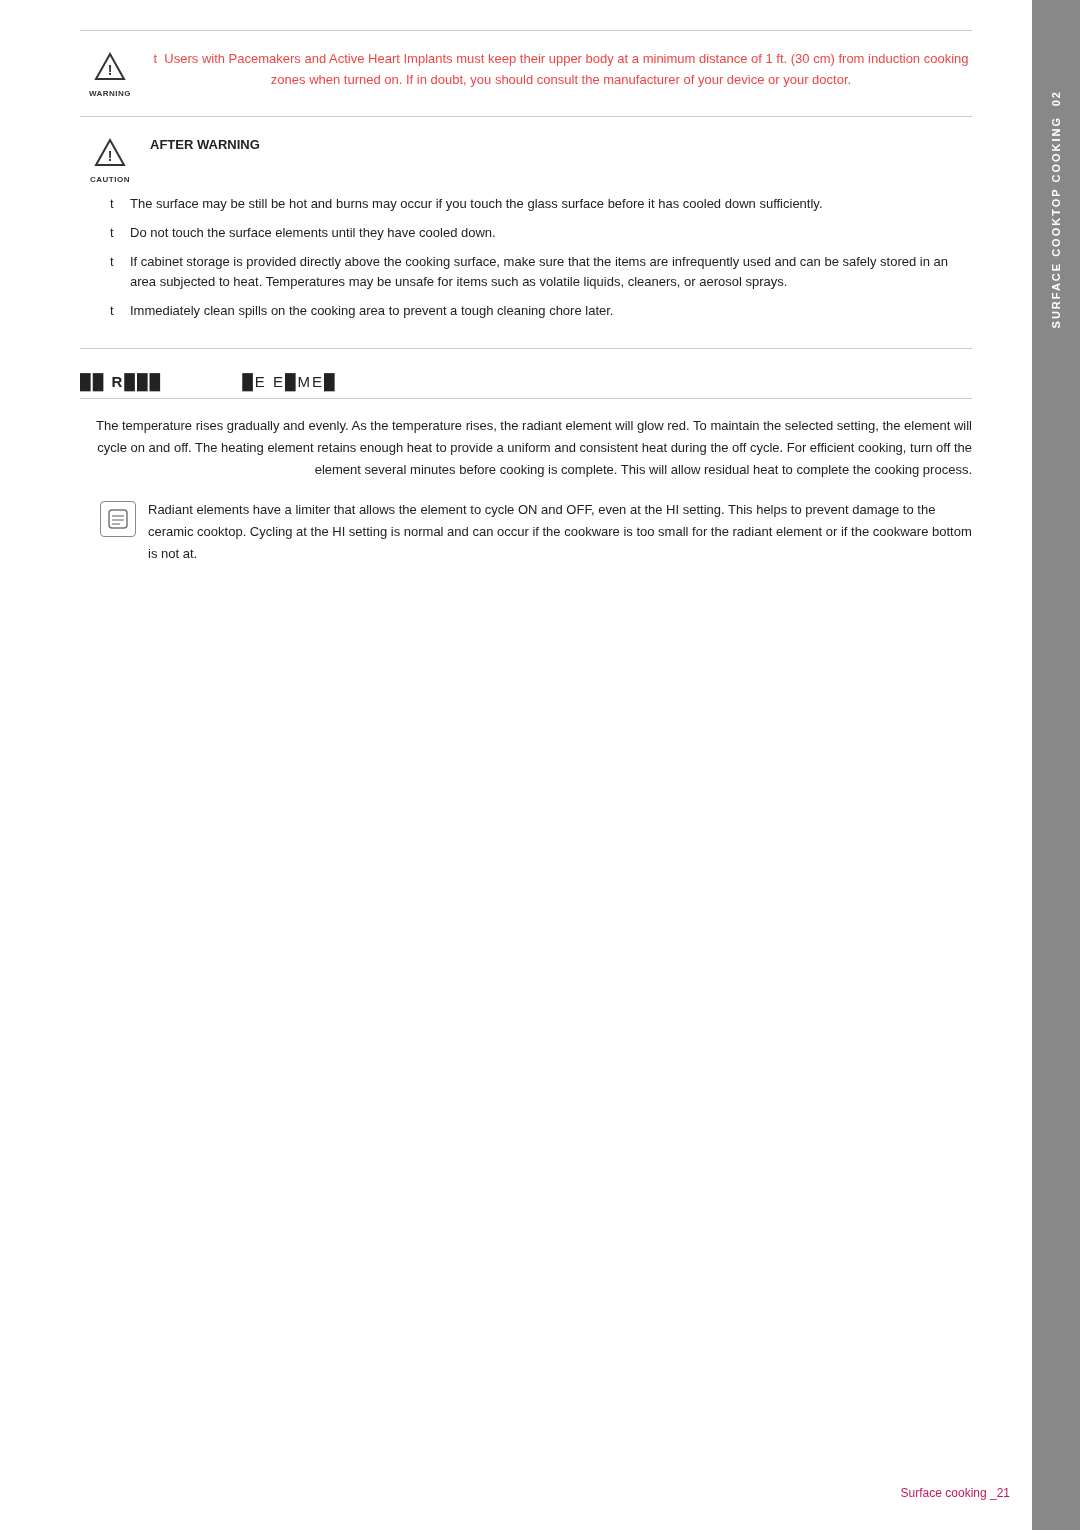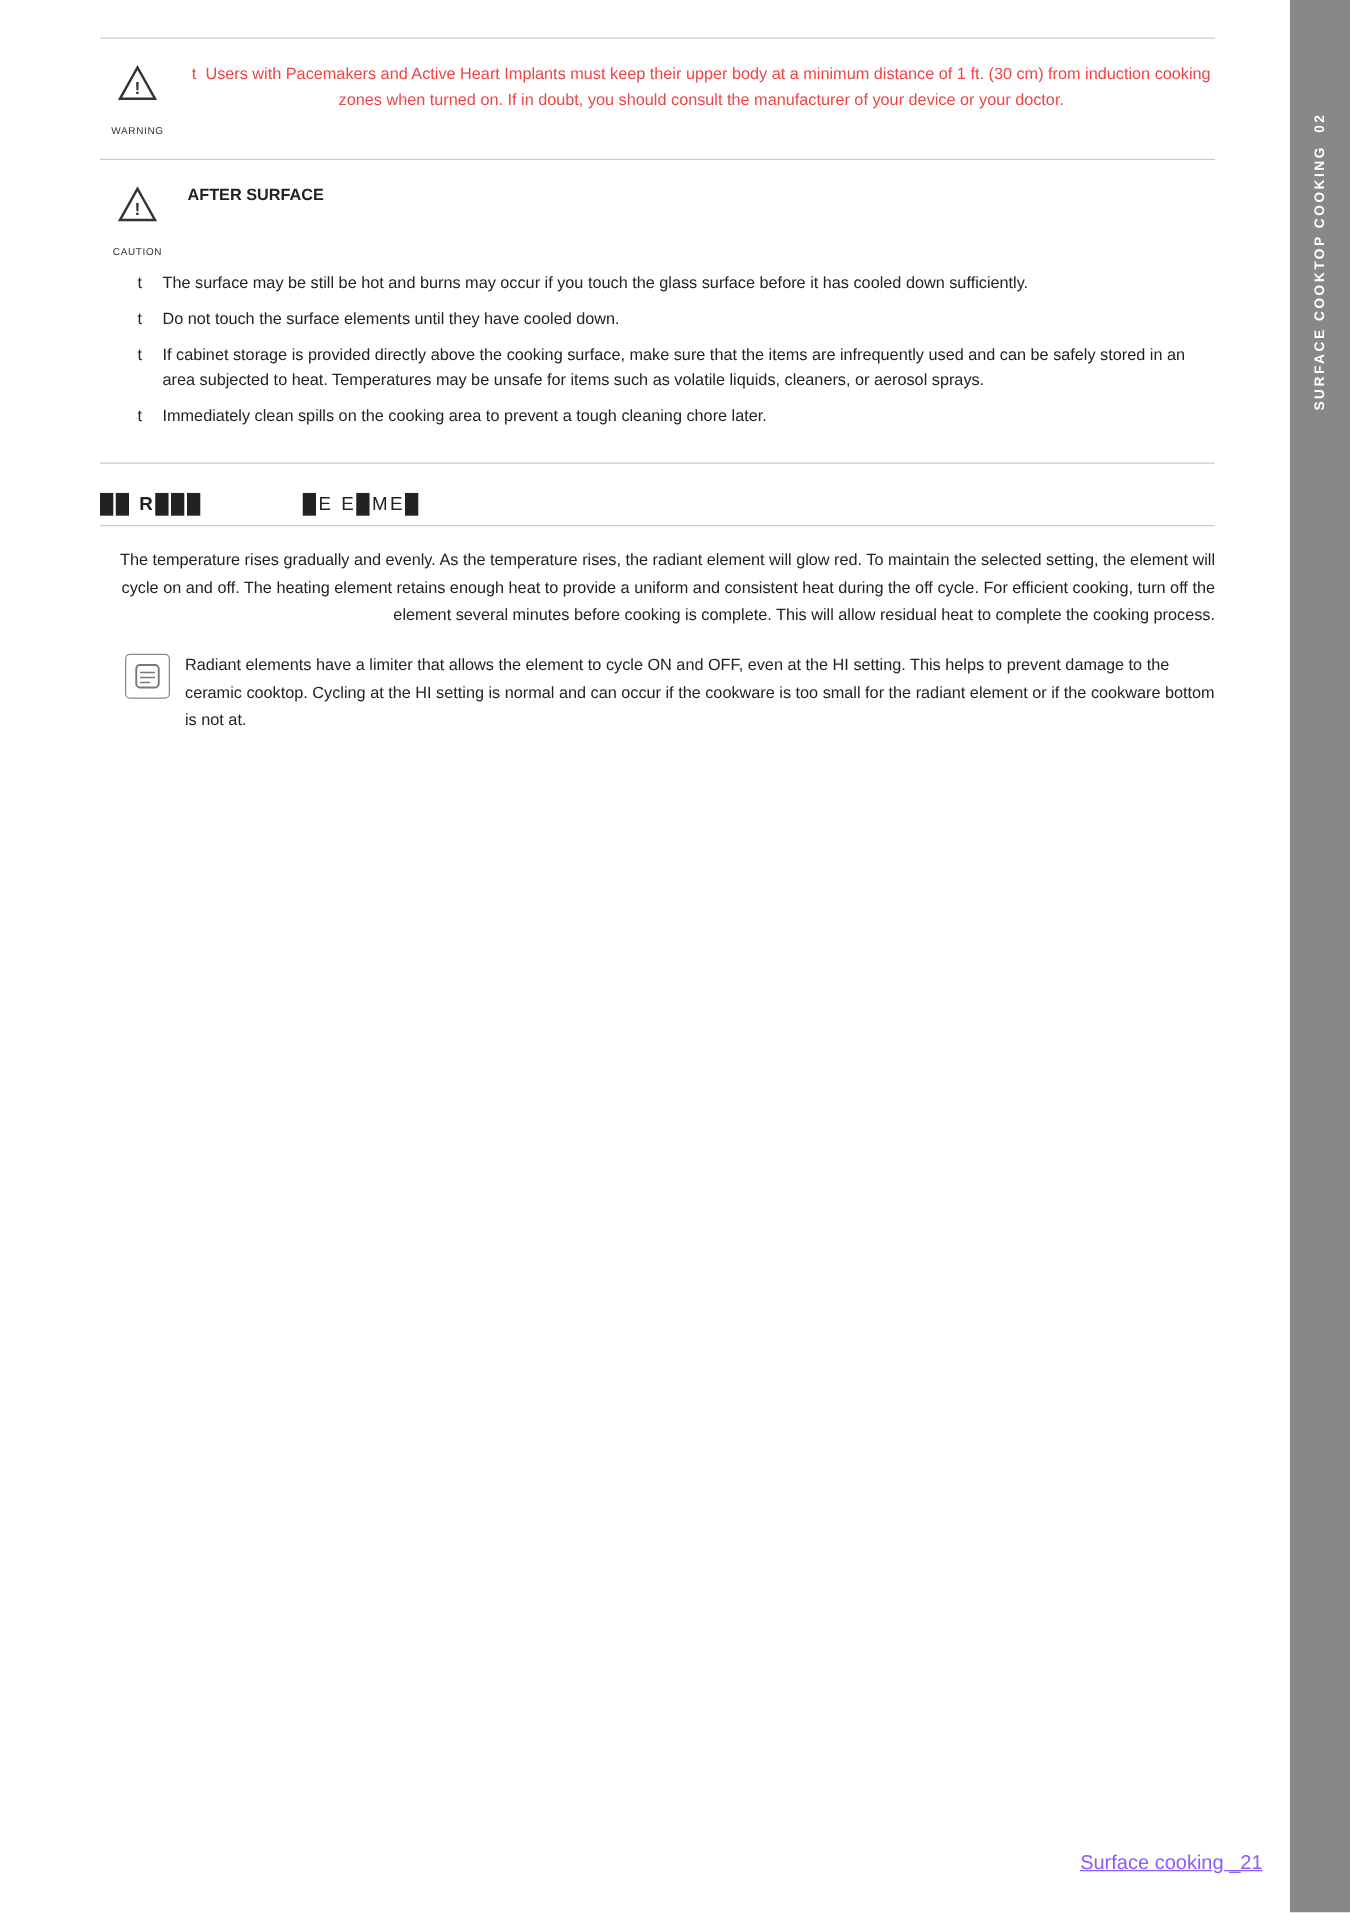--- a/index.html
+++ b/index.html
@@ -74,23 +74,23 @@
       width: 60px;
       flex-shrink: 0;
       display: flex;
       flex-direction: column;
       align-items: center;
       padding-top: 2px;
     }
 
     .icon-label {
       font-size: 8px;
-      font-weight: normal;
+      font-weight: bold;
       color: #333;
-      margin-top: 17px;
+      margin-top: 6px;
       letter-spacing: 0.5px;
       text-transform: uppercase;
       text-align: center;
     }
 
     .warning-text {
       flex: 1;
       font-size: 13px;
       line-height: 1.6;
       color: #ef4444;
@@ -206,23 +206,22 @@
       line-height: 1.7;
       color: #222;
       flex: 1;
     }
 
     
     .page-footer {
       position: absolute;
       bottom: 30px;
       right: 70px;
-      font-size: 16px;
-      color: #8b5cf6;
-      text-decoration: underline;
+      font-size: 12px;
+      color: #be185d;
     }
 
     
     svg.triangle-warning {
       display: block;
     }
   </style>
 </head>
 <body>
 
@@ -250,21 +249,21 @@
 
     <div class="caution-block">
       <div class="caution-header">
         <div class="icon-cell">
           <svg class="triangle-warning" width="32" height="32" viewBox="0 0 32 32">
             <polygon points="16,3 30,28 2,28" fill="none" stroke="#333" stroke-width="2"></polygon>
             <text x="16" y="24" text-anchor="middle" font-size="14" font-weight="bold" fill="#333">!</text>
           </svg>
           <span class="icon-label">CAUTION</span>
         </div>
-        <div class="caution-title">AFTER SURFACE</div>
+        <div class="caution-title">AFTER WARNING</div>
       </div>
       <ul class="caution-list">
         <li>The surface may be still be hot and burns may occur if you touch the glass surface before it has cooled down sufficiently.</li>
         <li>Do not touch the surface elements until they have cooled down.</li>
         <li>If cabinet storage is provided directly above the cooking surface, make sure that the items are infrequently used and can be safely stored in an area subjected to heat. Temperatures may be unsafe for items such as volatile liquids, cleaners, or aerosol sprays.</li>
         <li>Immediately clean spills on the cooking area to prevent a tough cleaning chore later.</li>
       </ul>
     </div>
 
     <div class="section-header-row">

